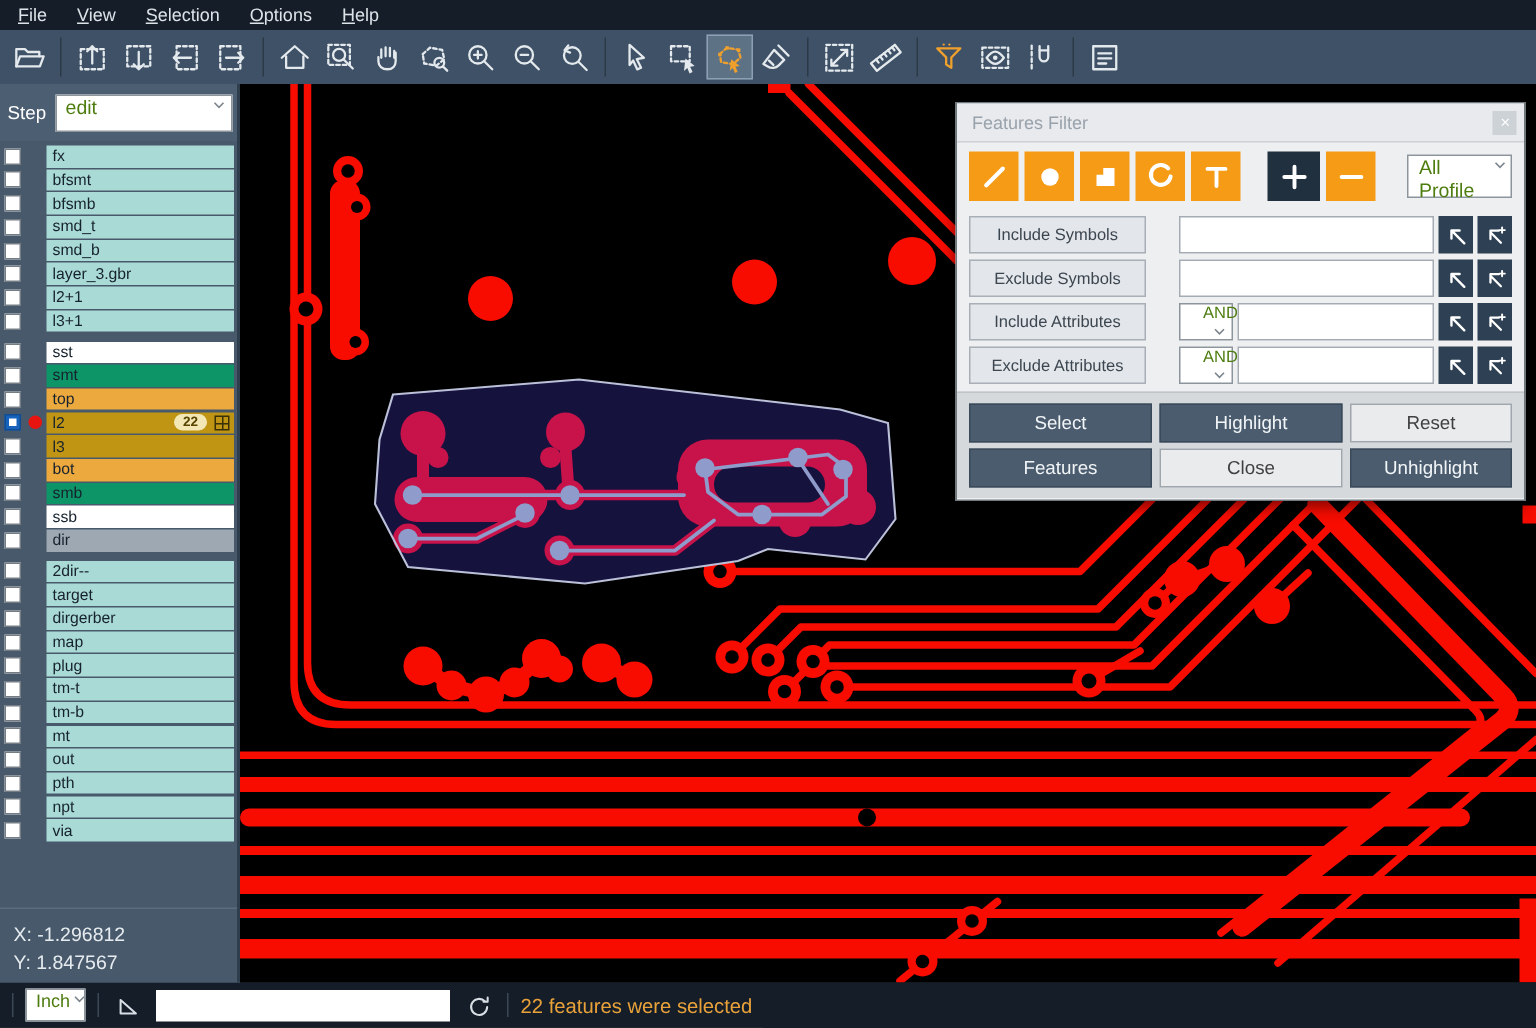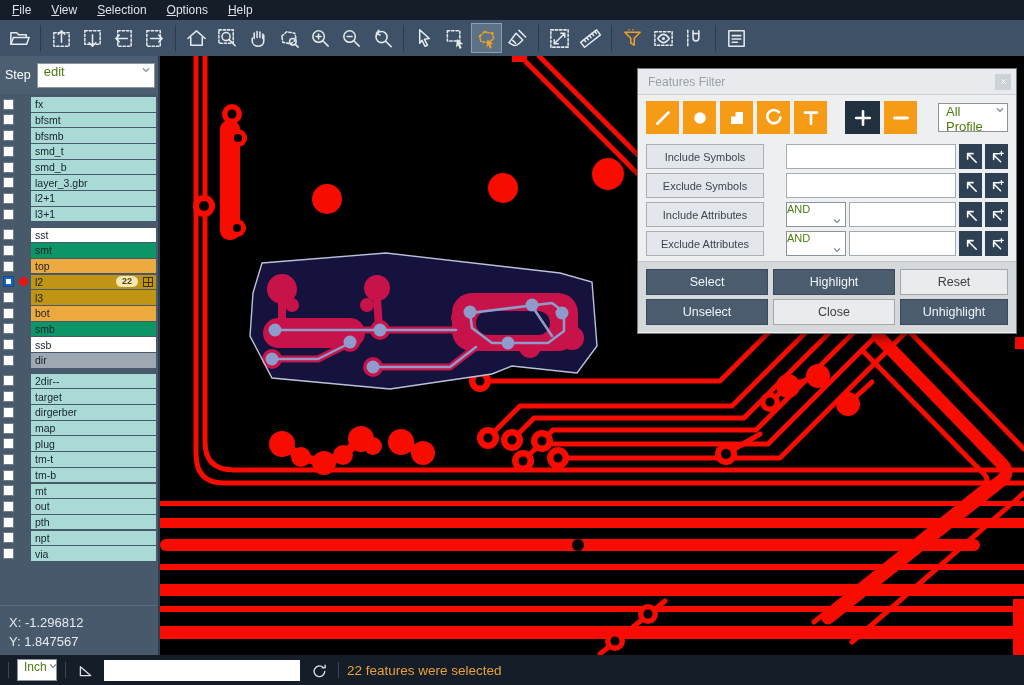--- a/index.html
+++ b/index.html
@@ -80,21 +80,21 @@
   .dlg-tools { height:45px; display:flex; align-items:center; padding:0 8px; }
   .toolbtn { width:33px; height:33px; display:flex; align-items:center; justify-content:center; margin-right:4px; color:#fff; }
   .toolbtn svg { width:20px; height:20px; stroke:currentColor; fill:none; stroke-linecap:round; stroke-linejoin:round; }
   .toolbtn.orange { background:#F59B16; }
   .toolbtn.navy { background:#20303F; }
   .toolbtn.spaced { margin-left:14px; width:35px; }
   .profile-combo { margin-left:auto; width:70px; height:29px; font-size:13px; padding-left:7px; }
   .dlg-row { height:25px; display:flex; align-items:stretch; margin:4px 8px; }
   .rowlabel { width:118px; background:#E3E6EA; border:1px solid #A9AFB7; color:#3C4650; font-size:11px;
               display:flex; align-items:center; justify-content:center; margin-right:22px; }
-  .andcombo { width:60px; height:100%; font-size:11px; padding-left:0; margin-right:3px;flex-direction:column; }
+  .andcombo { width:36px; height:100%; font-size:11px; padding-left:15px; margin-right:3px;flex-direction:column; }
   .rowinput { flex:1; border:1px solid #A5ABB3; background:#fff; font-family:inherit; font-size:12px; padding:0 4px; min-width:0; }
   .arrbtn { width:23px; margin-left:3px; background:#2E4154; color:#fff; display:flex; align-items:center; justify-content:center; }
   .arrbtn svg { width:16px; height:16px; stroke:currentColor; fill:none; stroke-linecap:round; stroke-linejoin:round; }
   .dlg-actions { margin-top:5px; background:#D5D9DC; border-top:1px solid #BFC4C9; padding:7px 8px;
                  display:grid; grid-template-columns:122px 122px 1fr; gap:4px 5px; }
   .abtn { height:26px; font-size:12.5px; display:flex; align-items:center; justify-content:center; font-family:inherit; }
   .abtn.dark { background:#4A5C6E; color:#F2F5F7; border:1px solid #3A4A5A; }
   .abtn.light { background:#E9EBED; color:#404040; border:1px solid #9FA6AE; }
   
   .statusbar { height:30px; background:#141D28; display:flex; align-items:center; padding:0 8px; }
@@ -870,21 +870,21 @@
                   <path d="M14.5 16 6 7.5M5.8 13V6h7" stroke-width="1.9"></path>
                   <path d="M15.5 3.2v4.6M13.2 5.5h4.6" stroke-width="1.6"></path>
                 </svg>
               </div>
             </div>
           </div>
         <div class="dlg-actions" id="dlgactions">
             <button class="abtn dark">Select</button>
             <button class="abtn dark">Highlight</button>
             <button class="abtn light">Reset</button>
-            <button class="abtn dark">Unselect</button>
+            <button class="abtn dark">Features</button>
             <button class="abtn light">Close</button>
             <button class="abtn dark">Unhighlight</button>
           </div>
       </div>
     </div>
   </div>
 
   <div class="statusbar">
     <div class="ssep" style="margin-left:0;"></div>
     <div class="combo inch-combo">

